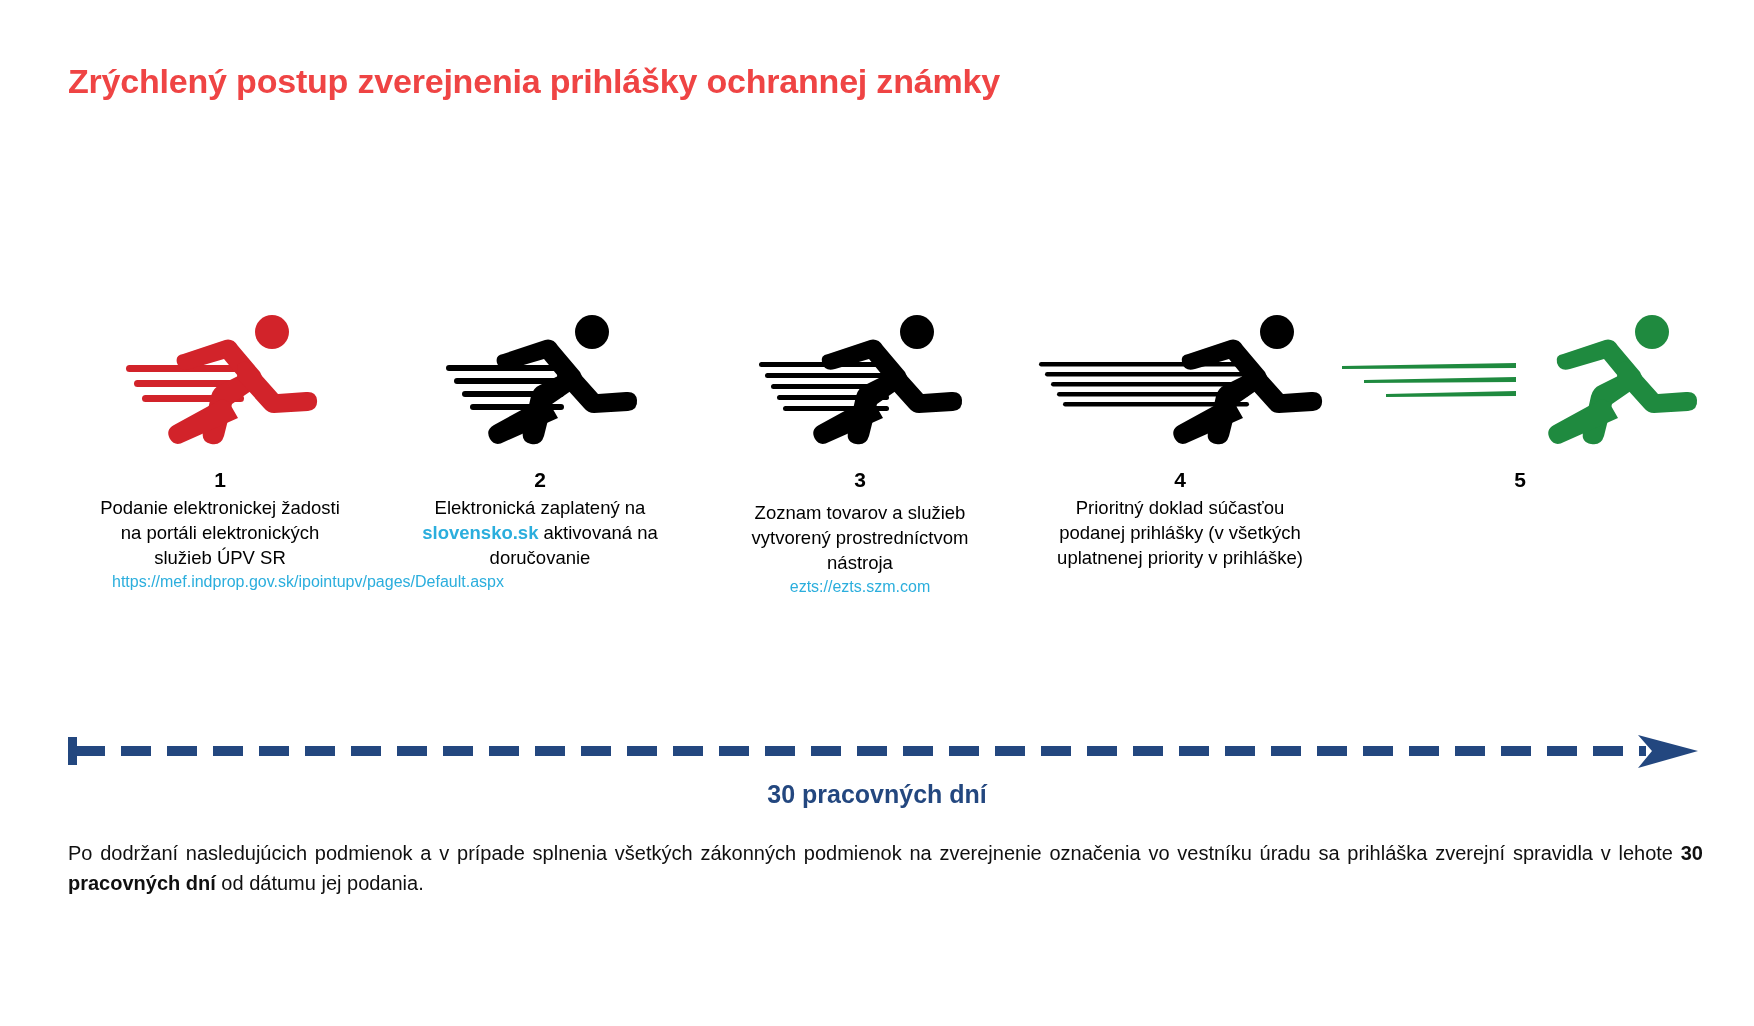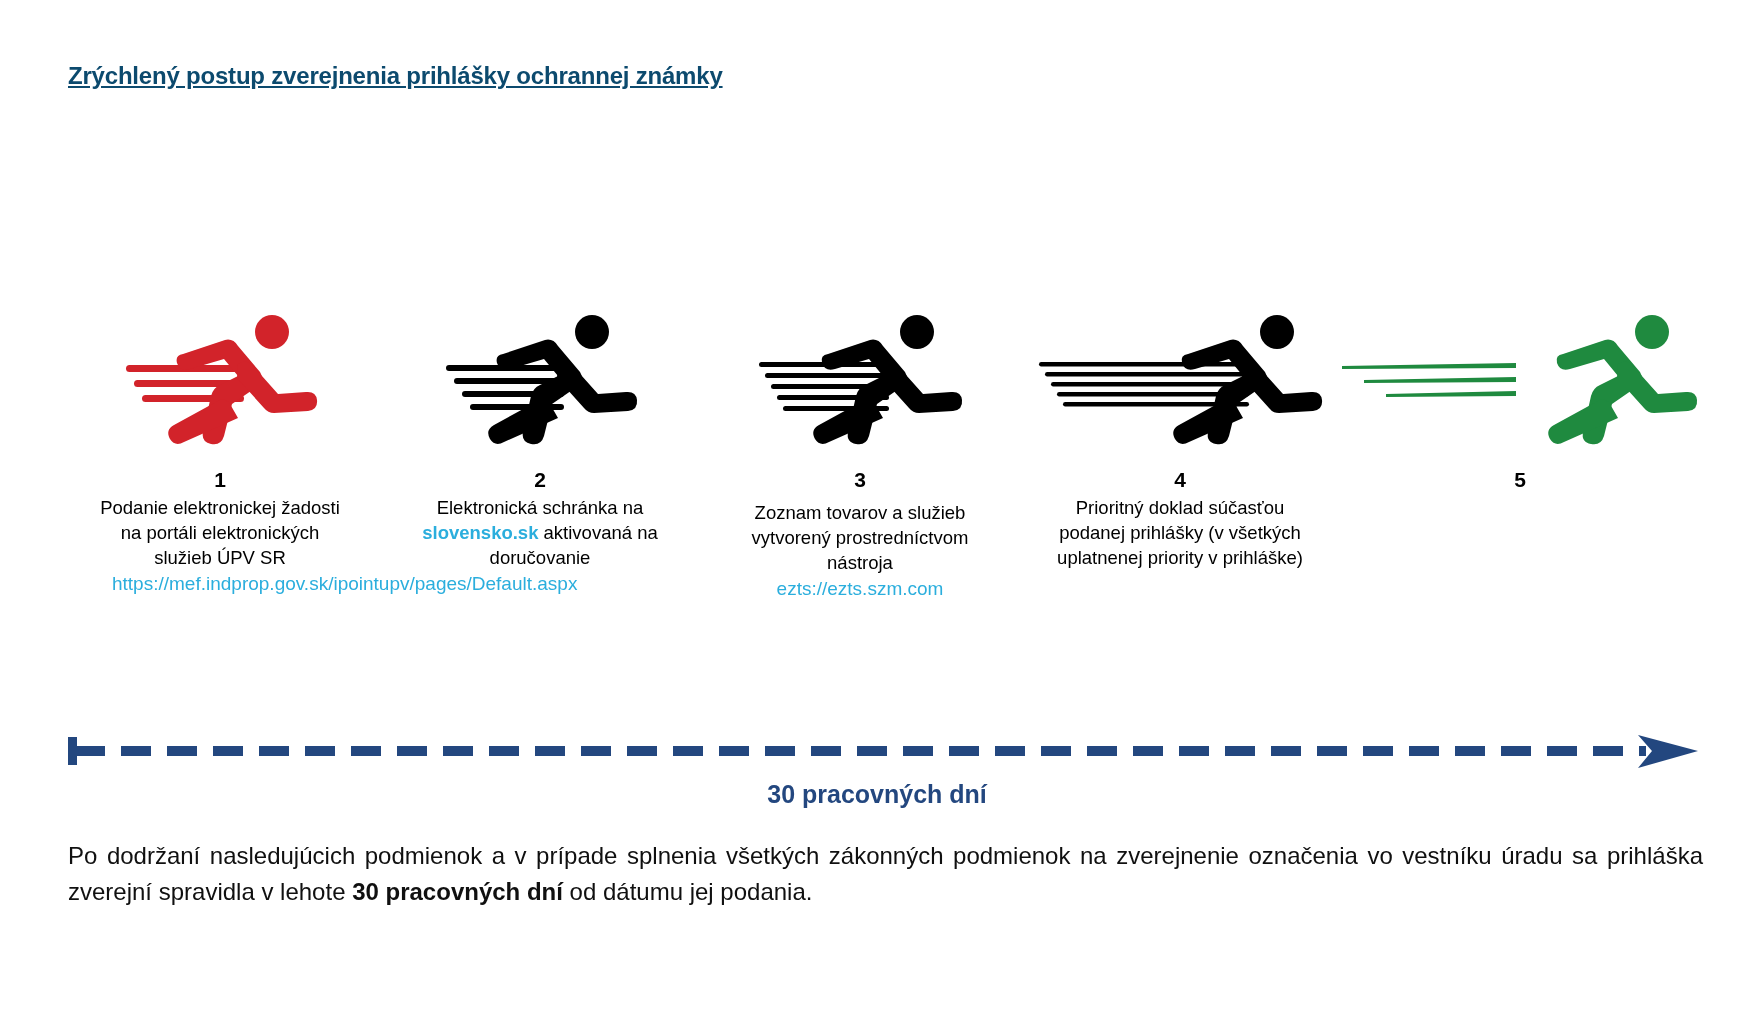--- a/index.html
+++ b/index.html
@@ -14,26 +14,25 @@
     font-family: "Liberation Sans", sans-serif;
     color: #000000;
     overflow: hidden;
   }
 
   
   #page-title {
     position: absolute;
     left: 68px;
     top: 62px;
-    font-size: 24px;
-    font-weight: bold;
-    color: #0c4a6e;
+    font-size: 34px;
+    font-weight: bold;
+    color: #ef4444;
     letter-spacing: -0.2px;
     white-space: nowrap;
-    text-decoration: underline;
   }
 
   
   #steps {
     position: absolute;
     left: 60px;
     top: 300px;
     width: 1640px;
     display: flex;
     align-items: flex-start;
@@ -69,21 +68,21 @@
   .step-3 .step-text { width: 262px; margin-top: 9px; }
   .step-4 .step-text { width: 262px; }
   .step-5 .step-text { width: 300px; }
   .link {
     color: #2BAEDD;
     font-weight: bold;
   }
   .step-url {
     display: block;
     color: #2BAEDD;
-    font-size: 19px;
+    font-size: 16px;
     line-height: 1.36;
     text-align: center;
   }
   .step-1 .step-url { width: 216px; margin: 0 auto; }
 
   
   #timeline {
     position: absolute;
     left: 68px;
     top: 735px;
@@ -100,21 +99,21 @@
     font-weight: bold;
     color: #23477F;
   }
 
   
   #footer-note {
     position: absolute;
     left: 68px;
     top: 838px;
     width: 1635px;
-    font-size: 24px;
+    font-size: 20px;
     line-height: 1.5;
     text-align: justify;
     color: #101010;
   }
   #footer-note b { font-weight: bold; }
 </style>
 </head>
 <body>
 
 <div id="page-title">Zrýchlený postup zverejnenia prihlášky ochrannej známky</div>
@@ -162,21 +161,21 @@
                    Q60,62 57,53 Q55,45 63,44 Z"></path>
           <path d="M118,54 Q126,48 133,56 L158,84 L186,82 Q196,81 197,90
                    Q198,100 188,101 L154,103 Q148,103 144,98 L117,68 Z"></path>
           <path d="M96,92 Q104,86 110,94 L118,108 L64,132 Q55,137 50,129
                    Q45,120 54,115 L96,92 Z"></path>
         </g>
       </svg>
     </div>
     <div class="step-number">2</div>
     <div class="step-text">
-      <span>Elektronická schránka na </span><span class="link">slovensko.sk</span><span> aktivovaná na doručovanie</span>
+      <span>Elektronická zaplatený na </span><span class="link">slovensko.sk</span><span> aktivovaná na doručovanie</span>
     </div>
   </div>
 
   <div class="step step-3">
     <div class="runner-wrap">
       <svg class="runner-svg" width="210" height="140" viewBox="0 0 210 140">
         <g fill="#000000">
           <rect x="4" y="52" width="130" height="5" rx="2.5"></rect>
           <rect x="10" y="63" width="124" height="5" rx="2.5"></rect>
           <rect x="16" y="74" width="118" height="5" rx="2.5"></rect>

